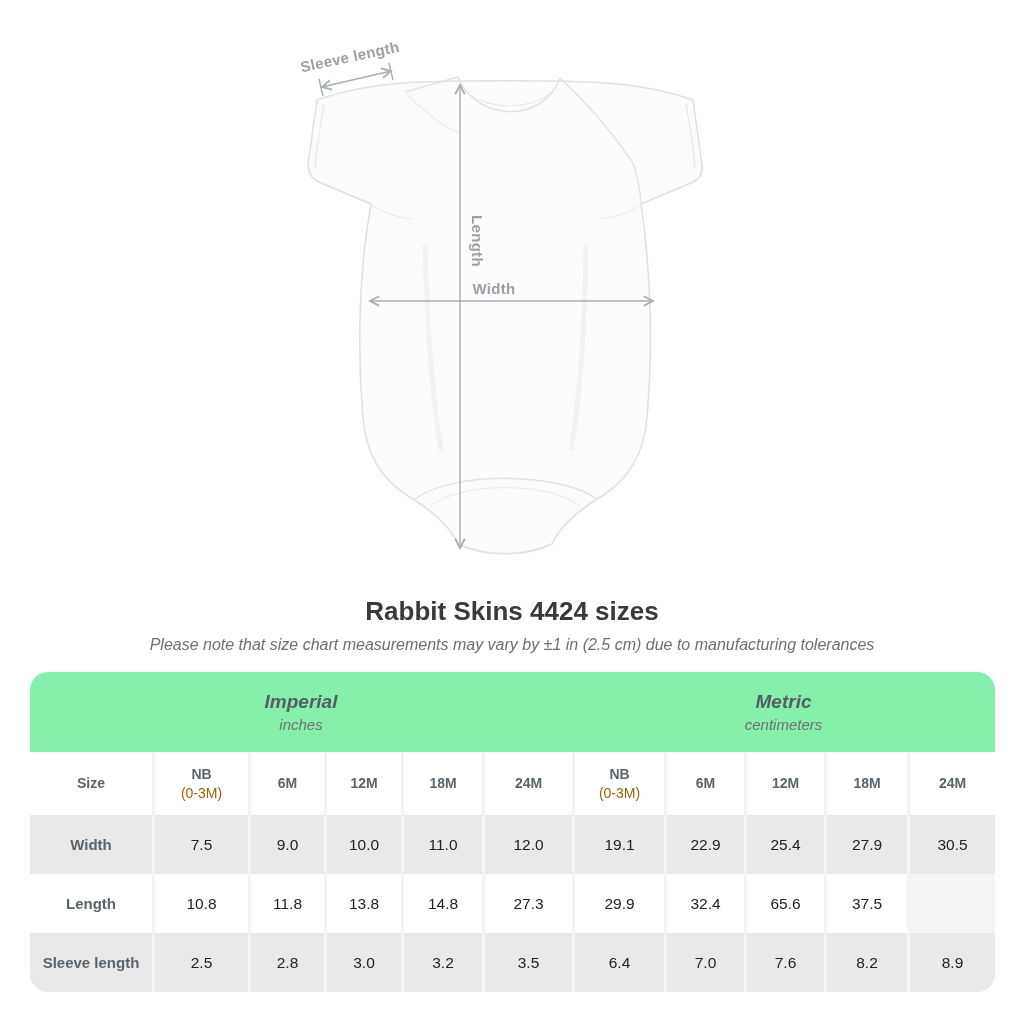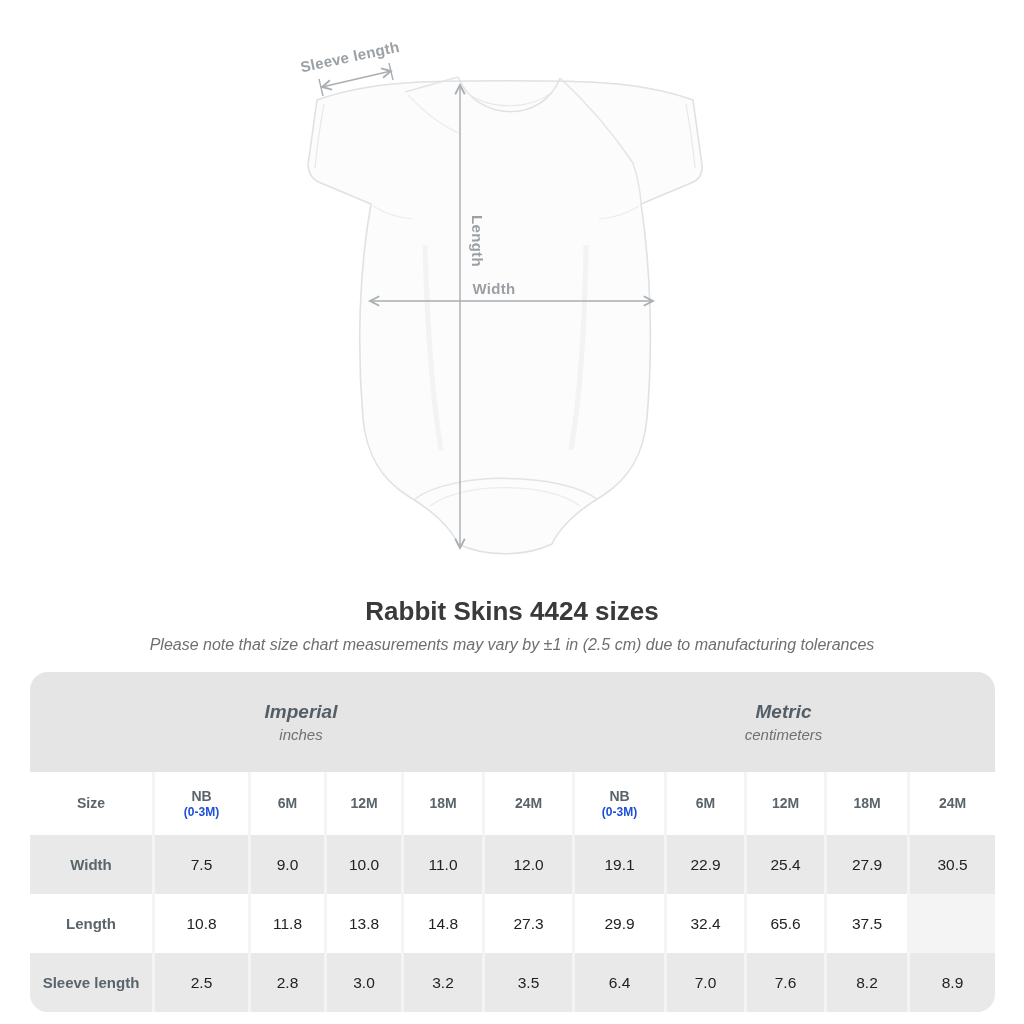--- a/index.html
+++ b/index.html
@@ -9,40 +9,40 @@
   }
   
   #diagram{position:absolute;left:0;top:0;width:1024px;height:580px;}
   .dim-label{font-weight:bold;font-size:15px;fill:#9ba0a4;letter-spacing:.3px;}
   
   .title-block{position:absolute;left:0;top:596px;width:1024px;text-align:center;}
   .chart-title{font-size:26px;font-weight:bold;color:#3a3a3a;margin:0;text-align:center;}
   .chart-subtitle{font-size:16px;font-style:italic;color:#6f6f6f;margin:9px 0 0 0;text-align:center;}
   
   .size-table{position:absolute;left:30px;top:672px;width:965px;}
-  .band{height:100px;background:#e5e5e5;border-radius:18px 18px 0 0;display:flex;text-align:right;}
+  .band{height:80px;background:#86efac;border-radius:18px 18px 0 0;display:flex;text-align:right;}
   .band-half{display:flex;flex-direction:column;align-items:center;justify-content:center;}
   .band-half.left{width:542px;}
   .band-half.right{flex:1;}
   .group-label{font-size:19px;font-weight:bold;font-style:italic;color:#545e66;line-height:1.2;}
   .group-unit{font-size:15px;font-style:italic;color:#6b7176;margin-top:3px;}
   .trow{
     display:grid;
     grid-template-columns:122px 93px 73px 74px 78px 87px 89px 77px 77px 80px 1fr;
     column-gap:3px;background:#f4f4f4;
   }
   .trow.head{height:63px;}
   .trow.data{height:59px;}
   .trow.last{border-radius:0 0 18px 18px;overflow:hidden;}
   .cell{display:flex;flex-direction:column;align-items:center;justify-content:center;text-align:center;}
   .trow.head .cell{background:#ffffff;}
   .trow.gray .cell{background:#e9e9e9;}
   .trow.white .cell{background:#ffffff;}
   .col-head{font-size:14px;font-weight:bold;color:#5a646b;line-height:1.3;}
-  .col-head .l2{display:block;font-size:12px;font-weight:bold;color:#1d4ed8;}
+  .col-head .l2{display:block;font-size:14px;font-weight:normal;color:#a16207;}
   .row-label{font-size:15px;font-weight:bold;color:#5a646b;}
   .val{font-size:15.5px;color:#222222;}
 </style>
 </head>
 <body>
 
 <div id="page">
 
   <svg id="diagram" viewBox="0 0 1024 580" width="1024" height="580">
     <defs>

